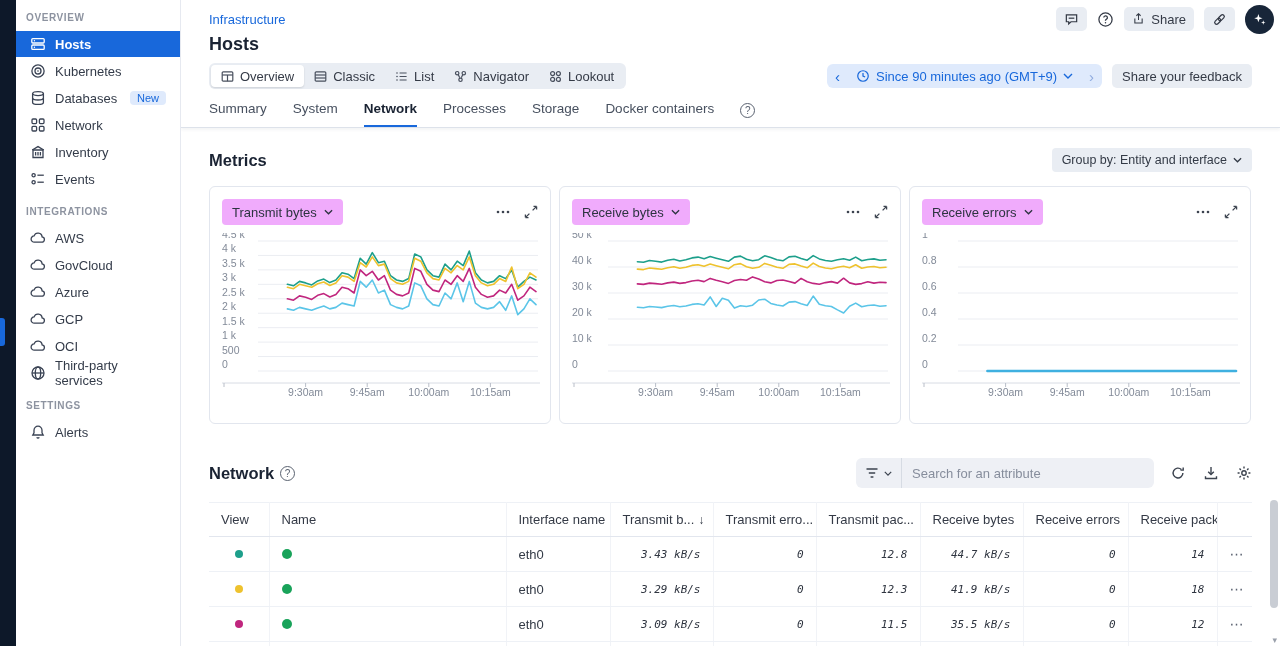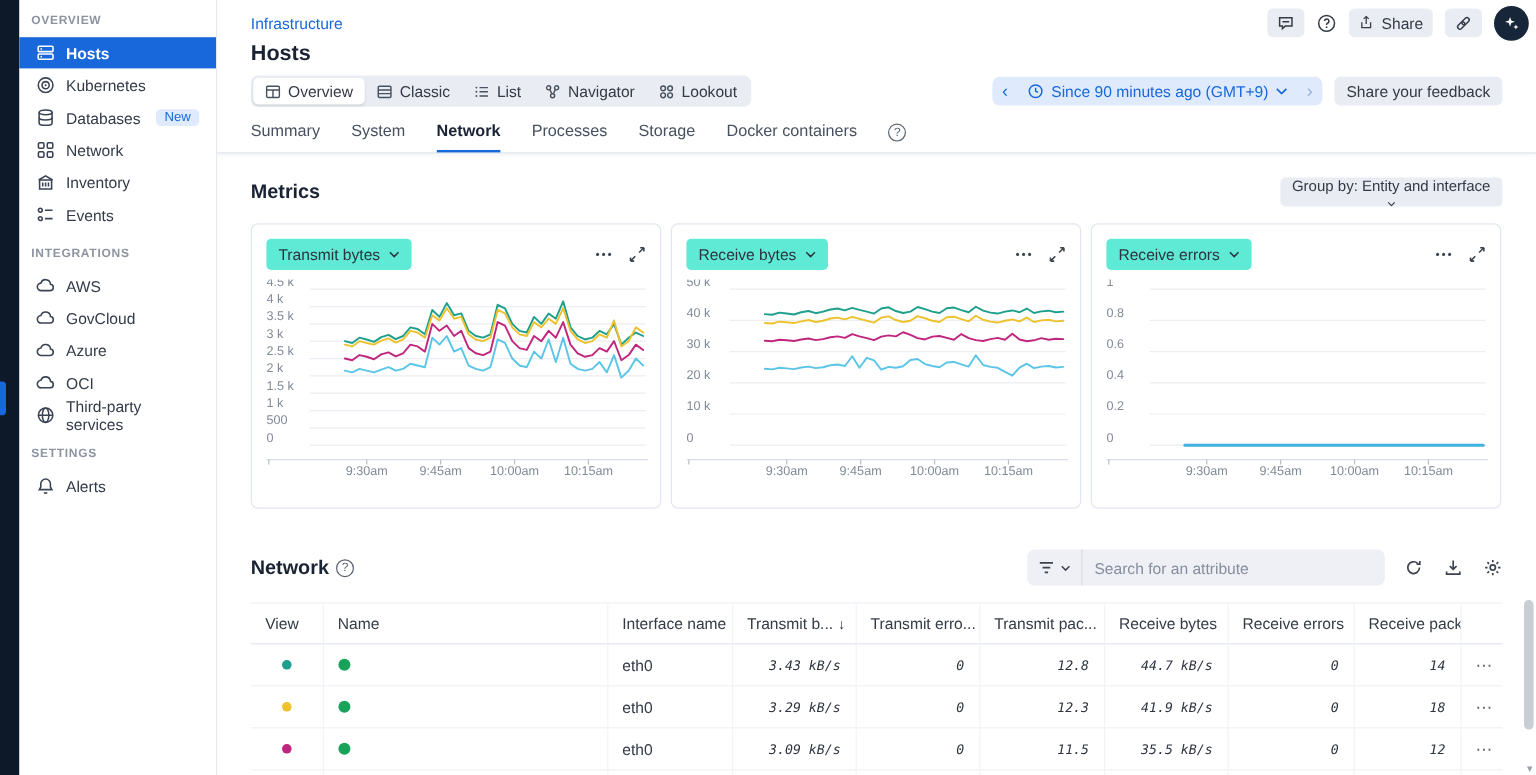--- a/index.html
+++ b/index.html
@@ -61,26 +61,26 @@
   .tabs { display:flex; align-items:center; gap:26px; margin-top:12px; }
   .tab { font-size:13.5px; color:#47505f; padding-bottom:9px; cursor:pointer; border-bottom:2px solid transparent; }
   .tab.active { color:#1a2333; font-weight:700; border-bottom-color:#1868db; }
   .q-circle { display:inline-flex; width:15px; height:15px; border:1.2px solid #5a6270; color:#5a6270;
     border-radius:50%; font-size:10px; align-items:center; justify-content:center; margin-bottom:7px; cursor:pointer; }
 
   .content { position:relative; flex:1; padding:0 28px; overflow:hidden; }
   .metrics-head { display:flex; align-items:center; justify-content:space-between; margin-top:20px; }
   .h2 { font-size:16.5px; font-weight:700; }
   .groupby-btn { background:#e9edf3; border:none; border-radius:4px; height:24px; font-size:12.5px;
-    color:#333a46; padding:0 10px; display:flex; align-items:center; gap:6px; cursor:pointer;flex-direction:column; }
+    color:#333a46; padding:0 10px; display:flex; align-items:center; gap:6px; cursor:pointer; }
 
   .cards { display:flex; gap:8px; margin-top:14px; }
   .card { width:342px; height:238px; border:1px solid #e2e6ee; border-radius:6px; padding:12px; background:#fff; }
   .card-head { display:flex; align-items:center; justify-content:space-between; }
-  .pill { background:#5eead4; border:none; border-radius:4px; height:26px; padding:0 10px;
+  .pill { background:#f0abfc; border:none; border-radius:4px; height:26px; padding:0 10px;
     font-size:13px; color:#2c3340; display:flex; align-items:center; gap:7px; cursor:pointer; }
   .card-actions { display:flex; align-items:center; gap:14px; color:#3c434f; }
   .icon-btn { background:none; border:none; cursor:pointer; display:flex; color:#3c434f; }
   .chart { margin-top:8px; }
   .chart svg text { font-family:"Liberation Sans", sans-serif; }
 
   .network-head { display:flex; align-items:center; justify-content:space-between; margin-top:34px; }
   .nh-left { display:flex; align-items:center; gap:6px; }
   .nh-right { display:flex; align-items:center; }
   .search-group { display:flex; align-items:center; background:#eef0f5; border-radius:6px; height:30px; }
@@ -208,20 +208,28 @@
         </span>
       <span class="nlabel">GovCloud</span>
     </div>
     <div class="nav-item">
       <span class="nicon">
           <svg width="16" height="16" viewBox="0 0 16 16" fill="none" stroke-width="1.3">
             <path d="M4.4 12.2h7.3a2.7 2.7 0 0 0 .4-5.37 4.1 4.1 0 0 0-8-.9 3.1 3.1 0 0 0 .3 6.27z"></path>
           </svg>
         </span>
       <span class="nlabel">Azure</span>
+    </div>
+    <div class="nav-item">
+      <span class="nicon">
+          <svg width="16" height="16" viewBox="0 0 16 16" fill="none" stroke-width="1.3">
+            <path d="M4.4 12.2h7.3a2.7 2.7 0 0 0 .4-5.37 4.1 4.1 0 0 0-8-.9 3.1 3.1 0 0 0 .3 6.27z"></path>
+          </svg>
+        </span>
+      <span class="nlabel">GCP</span>
     </div>
     <div class="nav-item">
       <span class="nicon">
           <svg width="16" height="16" viewBox="0 0 16 16" fill="none" stroke-width="1.3">
             <path d="M4.4 12.2h7.3a2.7 2.7 0 0 0 .4-5.37 4.1 4.1 0 0 0-8-.9 3.1 3.1 0 0 0 .3 6.27z"></path>
           </svg>
         </span>
       <span class="nlabel">OCI</span>
     </div>
     <div class="nav-item">

